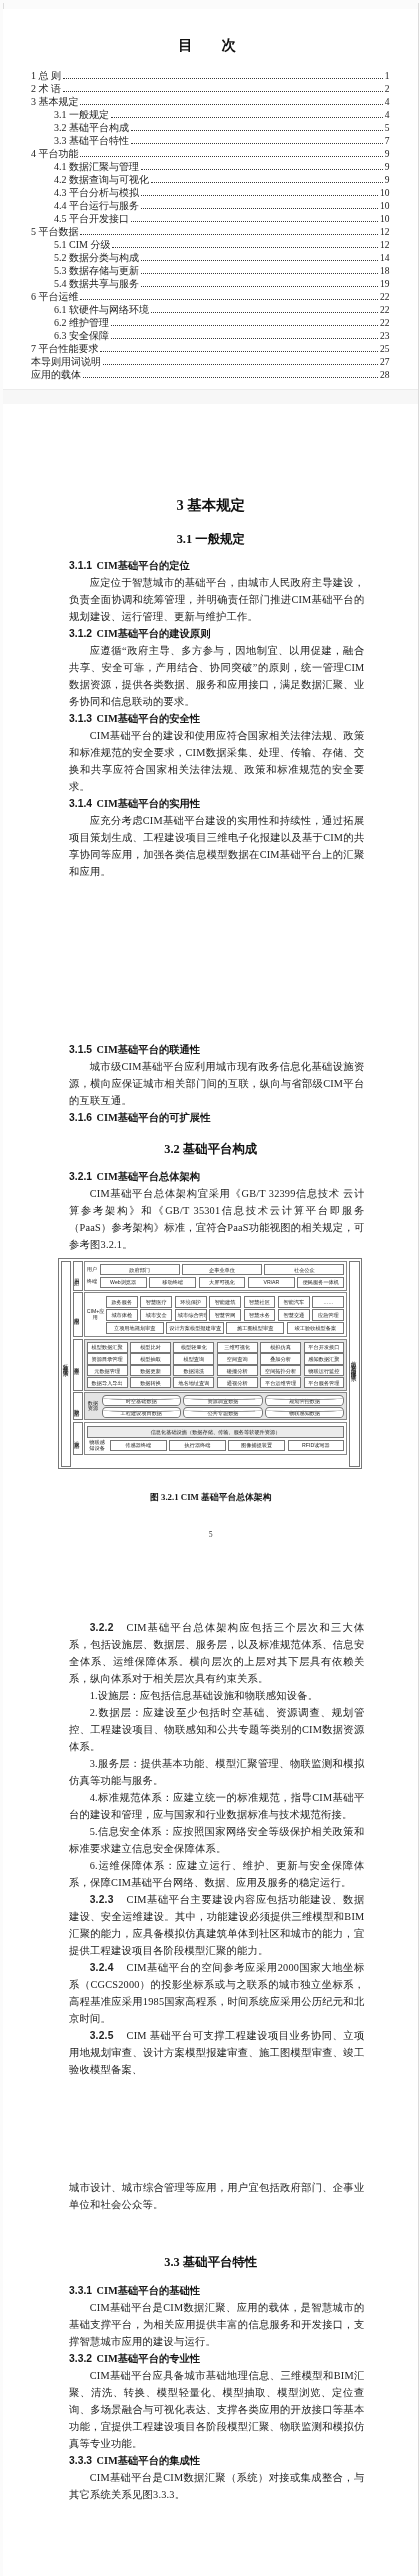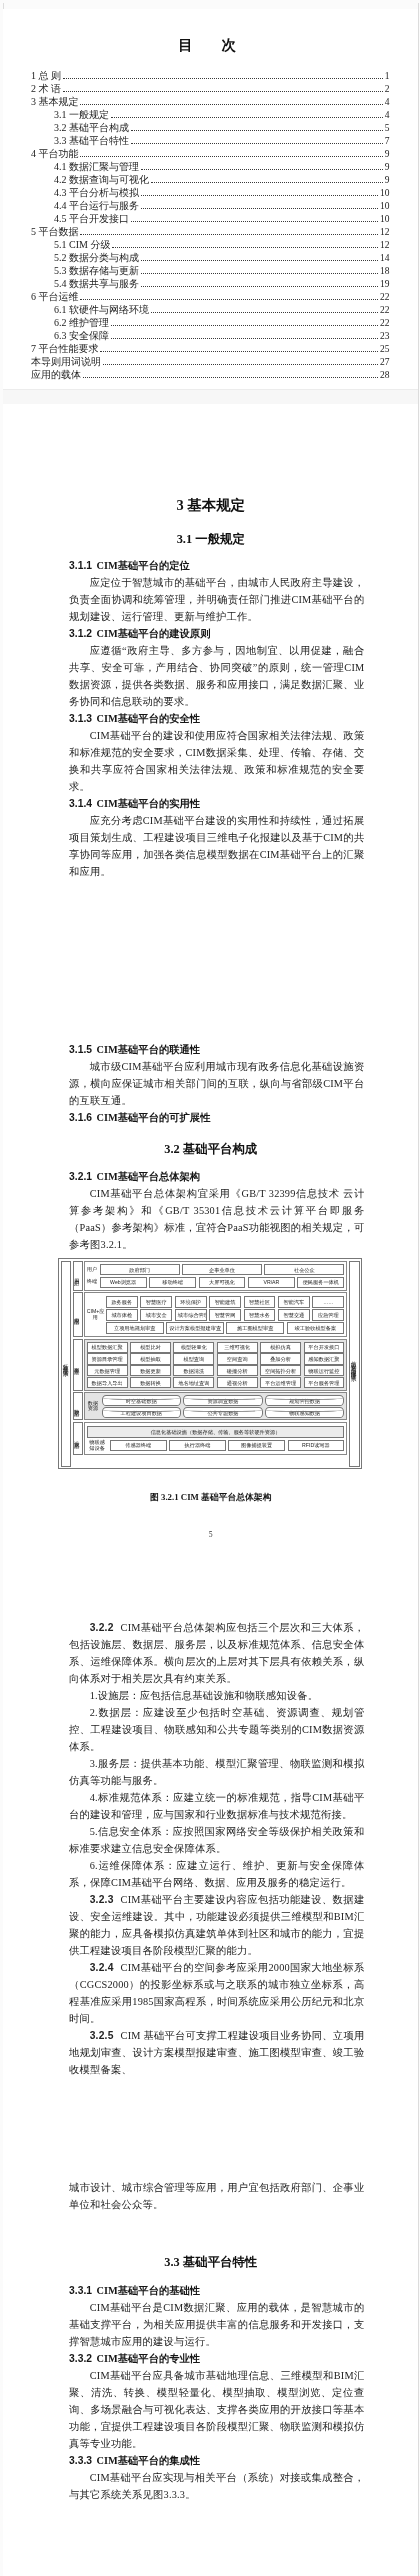--- a/index.html
+++ b/index.html
@@ -24,21 +24,21 @@
   .toc-dots{flex:1;border-bottom:1.3px dotted #3a3a3a;margin:0 1.5px 2.6px 1.5px;}
   .toc-page{white-space:nowrap;font-size:9.5px;}
   
   .h1{font-size:14.4px;line-height:15.5px;font-weight:bold;text-align:center;color:#111;}
   .h2{font-size:12.4px;line-height:13.4px;font-weight:bold;text-align:center;color:#111;}
   .h3{font-size:10.3px;line-height:17px;margin:0 54px 0 66px;color:#161616;}
   .h3 .hnum{font-family:"Liberation Sans","DejaVu Sans",sans-serif;font-weight:700;margin-right:4.6px;}
   .h3 .htit{font-weight:700;}
   .p{font-size:10.3px;line-height:17px;margin:0 54px 0 66px;text-align:justify;
     text-indent:2em;letter-spacing:0.2px;color:#222;}
-  .p .hnum{font-family:"Liberation Sans","DejaVu Sans",sans-serif;font-weight:700;margin-right:7px;}
+  .p .hnum{font-family:"Liberation Sans","DejaVu Sans",sans-serif;font-weight:700;margin-right:13px;}
   .pcont{text-indent:0;}
   .pagenum{font-size:7.7px;line-height:8.2px;text-align:center;color:#333;}
   .figcap{font-size:8.8px;line-height:10.3px;font-weight:600;text-align:center;color:#161616;}
   
   .arch{box-sizing:border-box;margin-left:55px;width:304px;height:211px;border:0.5px solid #777;
     padding:1.5px;display:flex;gap:1.5px;background:#fff;
     font-family:"Liberation Sans","DejaVu Sans",sans-serif;}
   .vbar{box-sizing:border-box;width:10.8px;border:0.5px solid #777;display:flex;align-items:center;
     justify-content:center;writing-mode:vertical-rl;font-size:5.7px;letter-spacing:1.5px;color:#222;}
   .arch-main{flex:1;display:flex;flex-direction:column;gap:1.5px;min-width:0;}
@@ -360,17 +360,17 @@
       <div class="pagenum" style="margin-top: 68px;">6</div>
     </section>
   <section class="page" id="p5">
       <p class="p pcont" style="margin-top: 41px;">城市设计、城市综合管理等应用，用户宜包括政府部门、企事业单位和社会公众等。</p>
       <div class="h2" style="margin-top: 43px;">3.3 基础平台特性</div>
       <div class="h3" style="margin-top: 13px;"><span class="hnum">3.3.1</span><span class="htit">CIM基础平台的基础性</span></div>
       <p class="p">CIM基础平台是CIM数据汇聚、应用的载体，是智慧城市的基础支撑平台，为相关应用提供丰富的信息服务和开发接口，支撑智慧城市应用的建设与运行。</p>
       <div class="h3"><span class="hnum">3.3.2</span><span class="htit">CIM基础平台的专业性</span></div>
       <p class="p">CIM基础平台应具备城市基础地理信息、三维模型和BIM汇聚、清洗、转换、模型轻量化、模型抽取、模型浏览、定位查询、多场景融合与可视化表达、支撑各类应用的开放接口等基本功能，宜提供工程建设项目各阶段模型汇聚、物联监测和模拟仿真等专业功能。</p>
       <div class="h3"><span class="hnum">3.3.3</span><span class="htit">CIM基础平台的集成性</span></div>
-      <p class="p">CIM基础平台应实现与相关平台（系统）对接或集成整合，与其它系统关系见图3.3.3。</p>
+      <p class="p">CIM基础平台是CIM数据汇聚（系统）对接或集成整合，与其它系统关系见图3.3.3。</p>
     </section>
 
 </div>
 
 
 </body></html>

